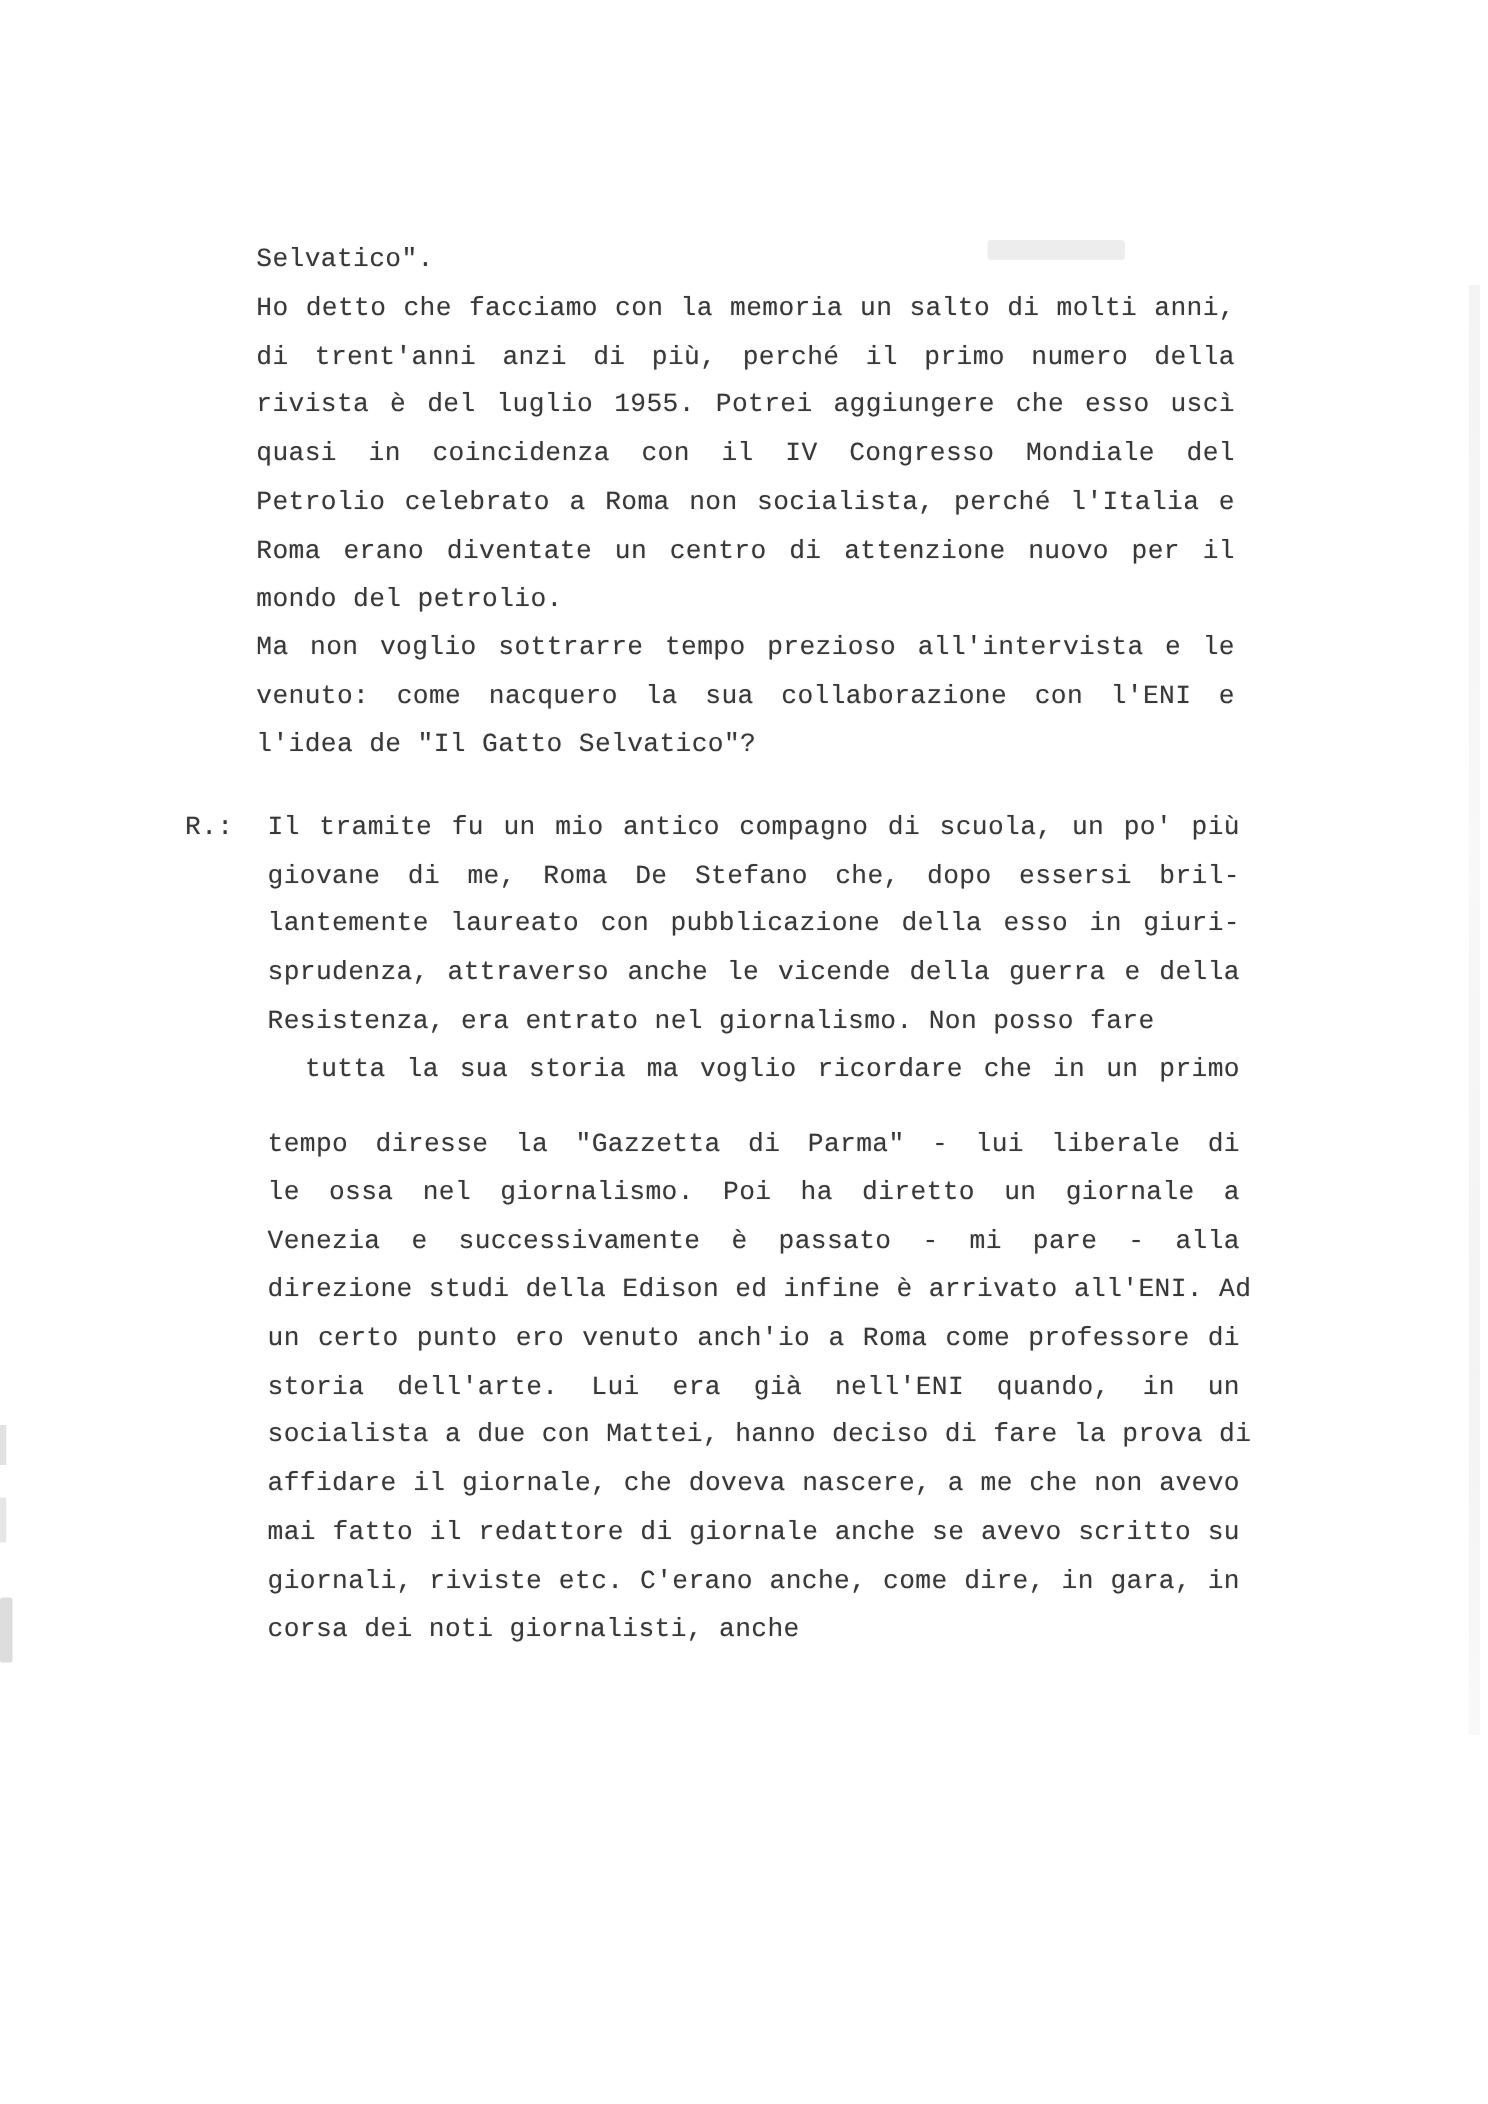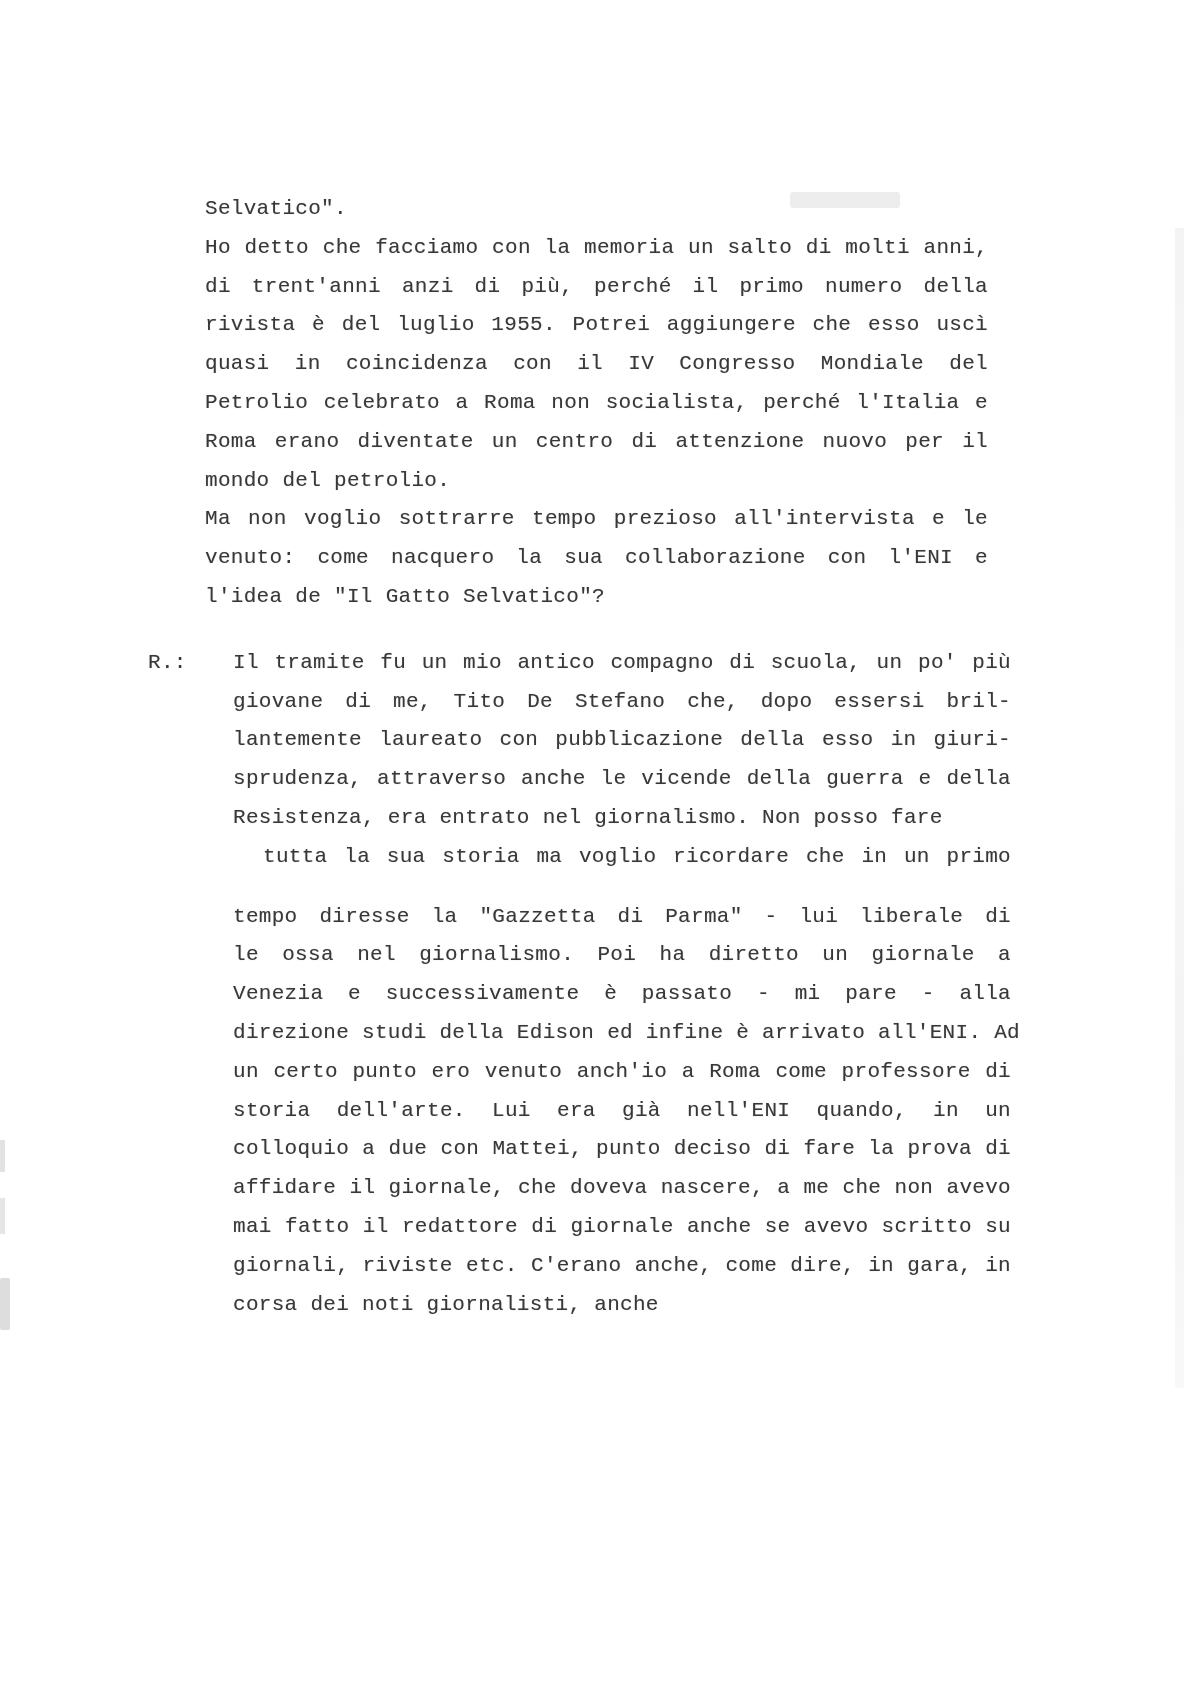--- a/index.html
+++ b/index.html
@@ -34,21 +34,21 @@
     margin-top: 27px;
   }
   .speaker {
     position: absolute;
     left: 0;
     top: 0;
     line-height: 38.8px;
     white-space: nowrap;
   }
   .a-lines {
-    margin-left: 85px;
+    margin-left: 66px;
     width: 778px;
   }
   .line {
     height: 38.8px;
     line-height: 38.8px;
     text-align: justify;
     text-align-last: justify;
     overflow: visible;
     white-space: nowrap;
   }
@@ -98,32 +98,32 @@
         <div class="line short">mondo del petrolio.</div>
         <div class="line">Ma non voglio sottrarre tempo prezioso all'intervista e le</div>
         <div class="line">venuto: come nacquero la sua collaborazione con l'ENI e</div>
         <div class="line short">l'idea de "Il Gatto Selvatico"?</div>
       </div>
 
     <div class="a-block">
       <span class="speaker">R.:</span>
       <div class="a-lines">
           <div class="line">Il tramite fu un mio antico compagno di scuola, un po' più</div>
-          <div class="line">giovane di me, Tito De Stefano che, dopo essersi bril-</div>
+          <div class="line">giovane di me, Roma De Stefano che, dopo essersi bril-</div>
           <div class="line">lantemente laureato con pubblicazione della esso in giuri-</div>
           <div class="line">sprudenza, attraverso anche le vicende della guerra e della</div>
           <div class="line short">Resistenza, era entrato nel giornalismo. Non posso fare</div>
           <div class="line indent">tutta la sua storia ma voglio ricordare che  in un primo</div>
           <div class="line gap">tempo diresse la "Gazzetta di Parma" - lui liberale di</div>
           <div class="line">le ossa nel giornalismo. Poi ha diretto un giornale a</div>
           <div class="line">Venezia e successivamente è passato - mi pare - alla</div>
           <div class="line">direzione studi della Edison ed infine è arrivato all'ENI. Ad</div>
           <div class="line">un certo punto ero venuto anch'io a Roma come professore di</div>
           <div class="line">storia dell'arte. Lui era già nell'ENI quando, in un</div>
-          <div class="line">colloquio a due con Mattei, punto deciso di fare la prova di</div>
+          <div class="line">socialista a due con Mattei, hanno deciso di fare la prova di</div>
           <div class="line">affidare il giornale, che doveva nascere, a me che non avevo</div>
           <div class="line">mai fatto il redattore di giornale anche se avevo scritto su</div>
           <div class="line">giornali, riviste etc. C'erano anche, come dire, in gara, in</div>
           <div class="line short">corsa dei noti giornalisti, anche</div>
         </div>
     </div>
 
   </div>
 </div>
 

